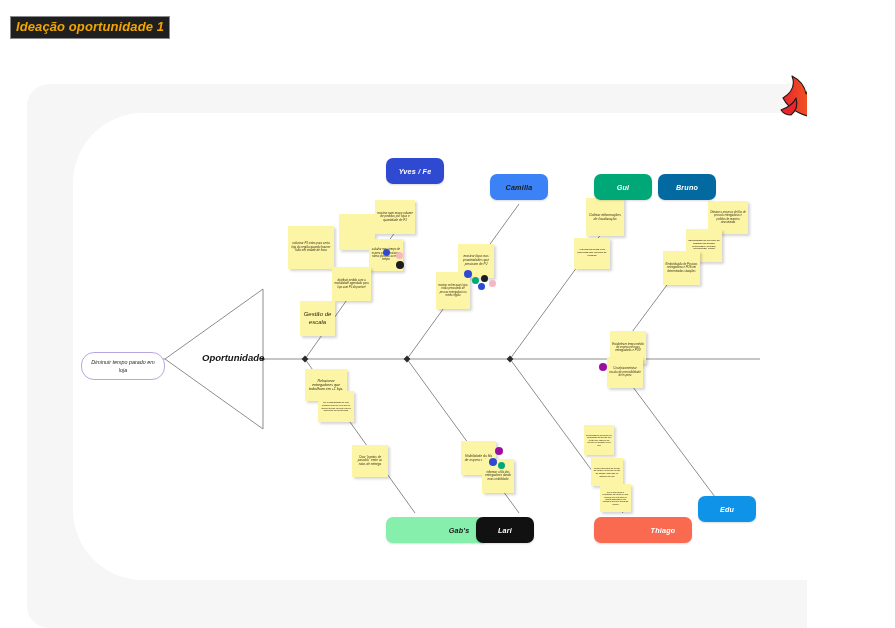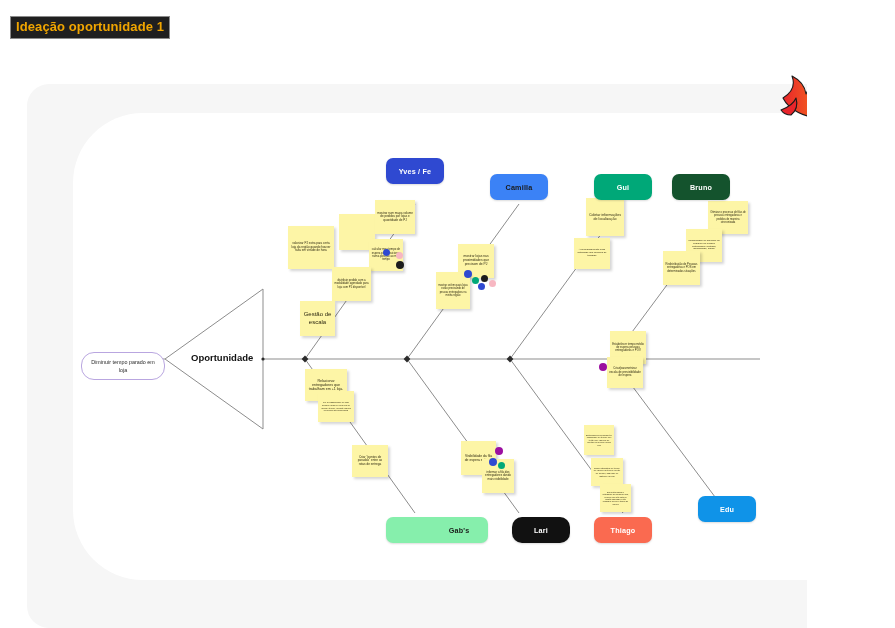--- a/index.html
+++ b/index.html
@@ -7,20 +7,21 @@
     padding: 0;
     background: #ffffff;
     font-family: "Liberation Sans", sans-serif;
   }
   #app {
     position: relative;
     width: 807px;
     height: 628px;
     overflow: hidden;
     background: #ffffff;
+    font-style: italic;
   }
 
   
   #title-bar {
     position: absolute;
     left: 10px;
     top: 16px;
     background: #1f1f1f;
     color: #f0a500;
     font-weight: bold;
@@ -83,21 +84,21 @@
     background: #ffffff;
     color: #2b2b2b;
     font-size: 5.4px;
     line-height: 1.5;
     text-align: center;
   }
 
   
   #head-label {
     position: absolute;
-    left: 191px;
+    left: 202px;
     top: 352px;
     font-size: 9.5px;
     font-weight: bold;
     color: #111111;
     white-space: nowrap;
   }
 
   
   .chip {
     position: absolute;
@@ -239,20 +240,20 @@
       <div class="dot" style="left: 478px; top: 283px; width: 7px; height: 7px; background: rgb(47, 73, 209);"></div>
       <div class="dot" style="left: 495px; top: 447px; width: 8px; height: 8px; background: rgb(155, 15, 160);"></div>
       <div class="dot" style="left: 489px; top: 458px; width: 8px; height: 8px; background: rgb(47, 73, 209);"></div>
       <div class="dot" style="left: 498px; top: 462px; width: 7px; height: 7px; background: rgb(0, 168, 120);"></div>
       <div class="dot" style="left: 599px; top: 363px; width: 8px; height: 8px; background: rgb(155, 15, 160);"></div>
     </div>
   <div id="chips-layer">
       <div class="chip" style="left: 386px; top: 158px; background: rgb(47, 73, 209); color: rgb(255, 255, 255);">Yves / Fe</div>
       <div class="chip dark-text" style="left: 490px; top: 174px; background: #3b82f6; color: rgb(26, 26, 26);">Camilla</div>
       <div class="chip" style="left: 594px; top: 174px; background: rgb(0, 168, 120); color: rgb(255, 255, 255);">Gui</div>
-      <div class="chip" style="left: 672px; top: 174px; background: #14532d; color: rgb(255, 255, 255);">Bruno</div>
+      <div class="chip" style="left: 658px; top: 174px; background: #0369a1; color: rgb(255, 255, 255);">Bruno</div>
       <div class="chip dark-text" style="left: 386px; top: 517px; background: #86efac; color: rgb(26, 26, 26); padding-left: 44px;">Gab's</div>
-      <div class="chip" style="left: 512px; top: 517px; background: rgb(17, 17, 17); color: rgb(255, 255, 255); border-radius: 10px;">Lari</div>
-      <div class="chip" style="left: 594px; top: 517px; background: rgb(250, 106, 80); color: rgb(255, 255, 255);">Thiago</div>
+      <div class="chip" style="left: 476px; top: 517px; background: rgb(17, 17, 17); color: rgb(255, 255, 255);">Lari</div>
+      <div class="chip" style="left: 594px; top: 517px; background: rgb(250, 106, 80); color: rgb(255, 255, 255); padding-left: 40px;">Thiago</div>
       <div class="chip" style="left: 698px; top: 496px; background: rgb(15, 147, 232); color: rgb(255, 255, 255);">Edu</div>
     </div>
 
 </div>
 
 </body></html>

